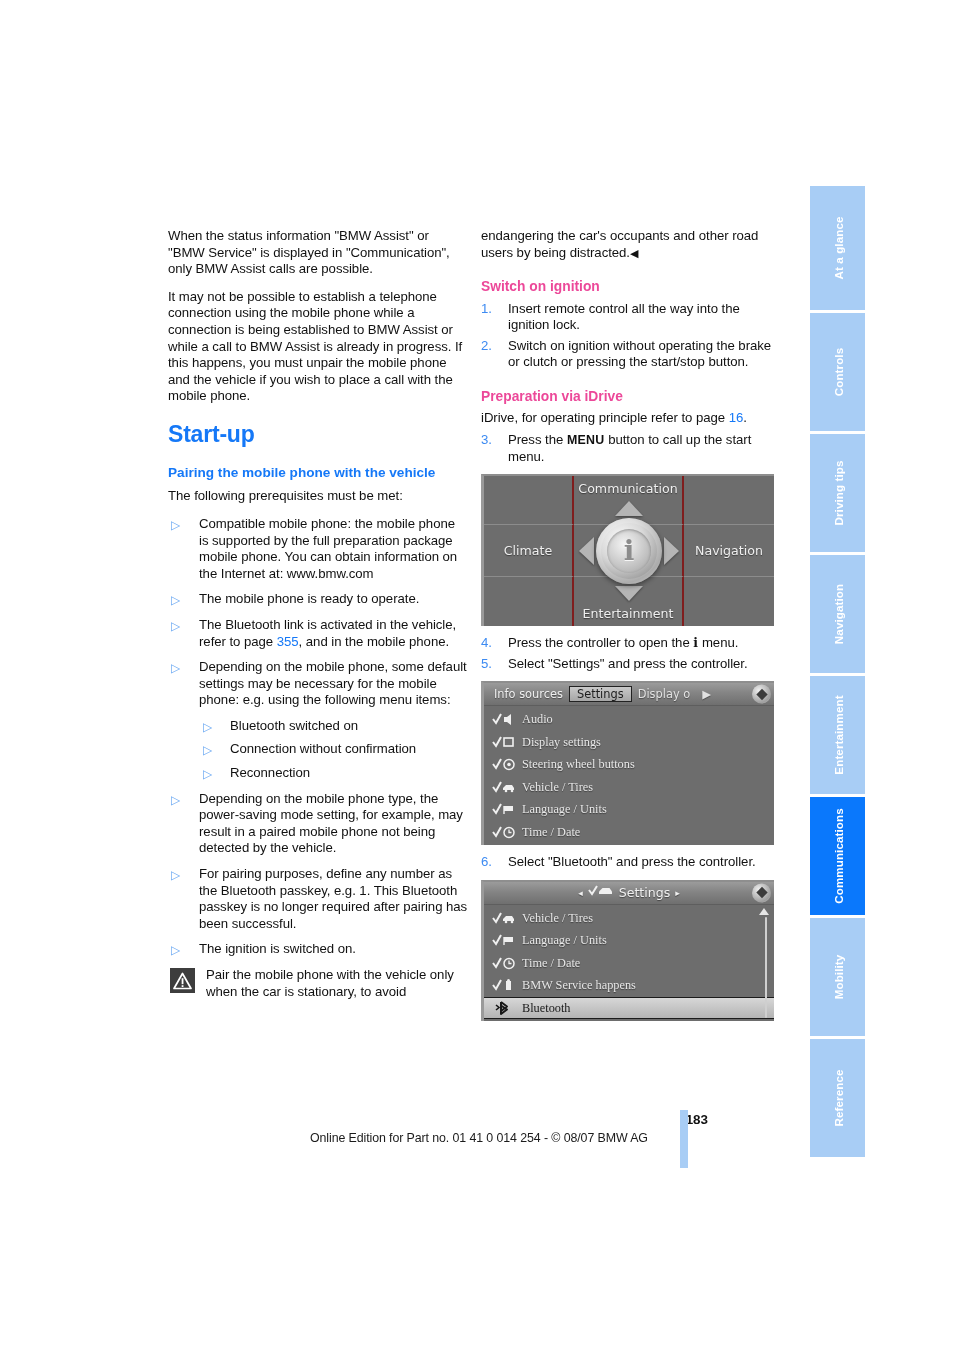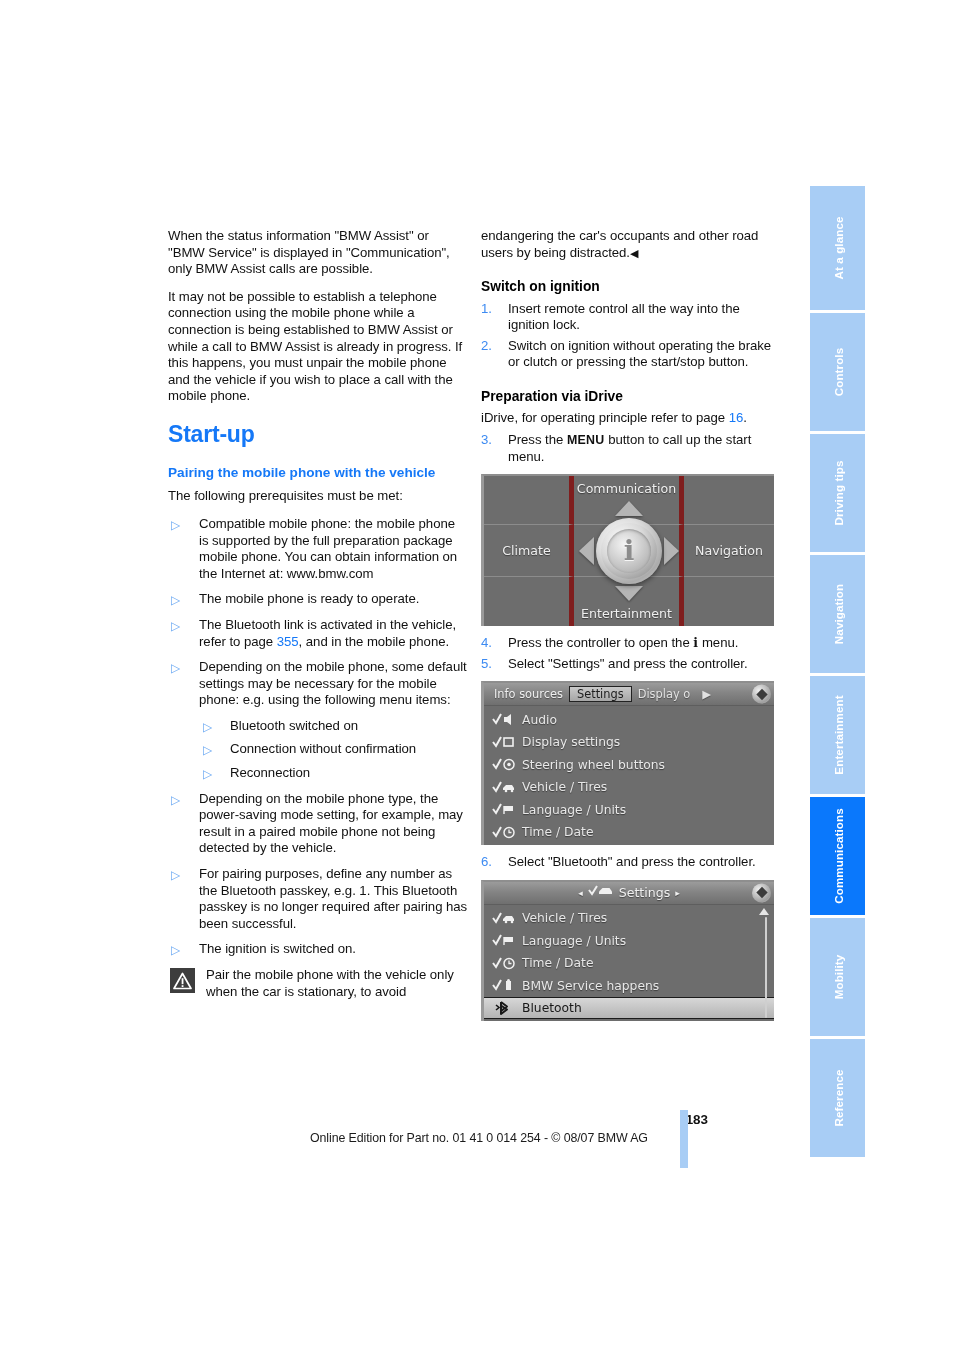--- a/index.html
+++ b/index.html
@@ -34,21 +34,21 @@
   h2.sub {
     font-size: 13.6px;
     font-weight: bold;
     color: #1578f7;
     line-height: 16.4px;
     margin-bottom: 7px;
   }
   h2.sub-light {
     font-size: 13.8px;
     font-weight: bold;
-    color: #000000;
+    color: #ec4899;
     line-height: 16.4px;
     margin-top: 18px;
     margin-bottom: 5px;
   }
 
   
   ul.bul { list-style: none; }
   ul.bul > li {
     position: relative;
     padding-left: 31px;
@@ -118,21 +118,21 @@
 
   
   .startmenu { height: 152px; }
   .startmenu .grid {
     position: absolute; inset: 0;
     display: grid;
     grid-template-columns: 1fr 1.22fr 1fr;
     grid-template-rows: 1fr 1.05fr 1fr;
   }
   .startmenu .cell {
-    border-right: 5px solid #7f1d1d;
+    border-right: 2px solid #7f1d1d;
     border-bottom: 1px solid #8c8c8c;
     display: flex; align-items: center; justify-content: center;
     color: #efefef; font-size: 12.6px;
     text-shadow: 0 1px 1px rgba(0,0,0,.45);
   }
   .startmenu .cell:nth-child(3n) { border-right: none; }
   .startmenu .cell:nth-child(n+7) { border-bottom: none; }
   .startmenu .c-top   { align-items: flex-start; padding-top: 5px; }
   .startmenu .c-bot   { align-items: flex-end; padding-bottom: 5px; }
   .startmenu .knob-wrap {
@@ -211,21 +211,21 @@
   .listshot .knobmini {
     position: absolute; right: 3px; top: 50%; transform: translateY(-50%);
     width: 19px; height: 19px; border-radius: 50%;
     background: radial-gradient(circle at 36% 32%, #efefef, #9f9f9f 70%, #cccccc);
     display: flex; align-items: center; justify-content: center;
   }
   .listshot .knobmini::after {
     content: ""; width: 8px; height: 8px; background: #3c3c3c;
     transform: rotate(45deg);
   }
-  .listshot .rows { padding: 2px 0 0 0; }
+  .listshot .rows { padding: 2px 0 0 0; font-family: Liberation Serif, serif; }
   .listshot .row {
     display: flex; align-items: center; height: 22.5px;
     padding-left: 8px; color: #e8e8e8; font-size: 12.3px;
     text-shadow: 0 1px 1px rgba(0,0,0,.45);
   }
   .listshot .row .ico {
     width: 30px; flex: none; display: flex; align-items: center;
     color: #f0f0f0;
   }
   .listshot .row.highlight {

